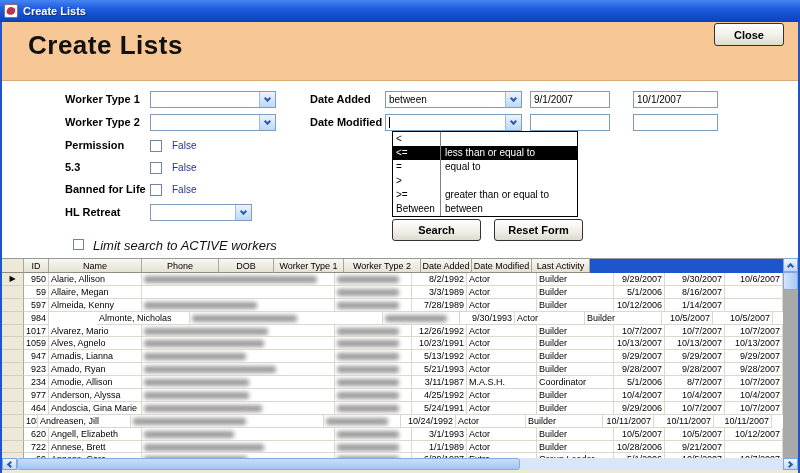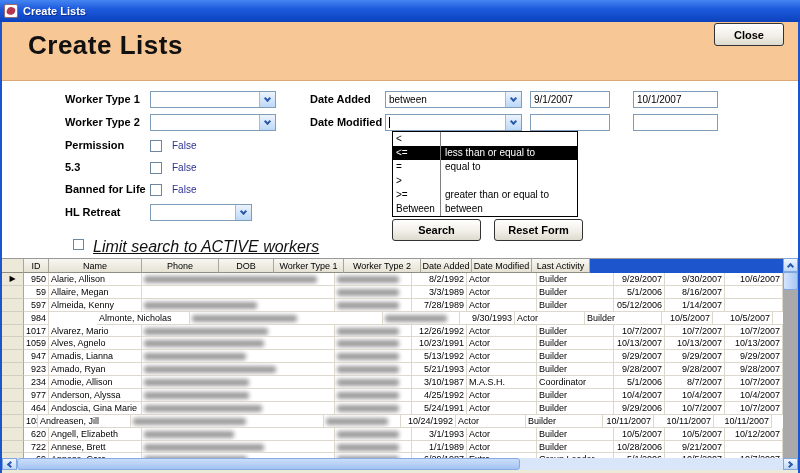--- a/index.html
+++ b/index.html
@@ -29,21 +29,21 @@
   .combo { position:absolute; height:17px; background:#fff; border:1px solid #7F9DB9; display:flex; }
   .combo-text { flex:1; font-size:10px; line-height:15px; padding-left:3px; overflow:hidden; white-space:nowrap; color:#000; }
   .combo-btn { width:16px; background:linear-gradient(#EDF4FD, #BCD8F7); border-left:1px solid #9DBCE0;
     display:flex; align-items:center; justify-content:center; }
   .chev { width:5px; height:5px; border-right:2px solid #2A5AAD; border-bottom:2px solid #2A5AAD; transform:rotate(45deg); margin-top:-2px; }
   .tinput { position:absolute; height:17px; border:1px solid #7F9DB9; background:#fff; font-size:10px; padding:0 3px;
     font-family:"Liberation Sans", sans-serif; color:#000; }
   .cb { position:absolute; width:12px; height:12px; background:#fff; border:1px solid #6E87A0; }
   .cb-label { position:absolute; font-size:10px; color:#2E3192; }
   .caret { width:1px; height:11px; background:#000; margin:2px 0 0 3px; }
-  .italic-label { position:absolute; font-size:16px; font-style:italic; color:#111;text-decoration:underline; }
+  .italic-label { position:absolute; font-size:13px; font-style:italic; color:#111; }
 
   
   .dlist { position:absolute; left:390px; top:50px; width:186px; background:#fff; border:1px solid #000; z-index:10; }
   .ditem { display:flex; height:14px; font-size:10px; color:#000; }
   .dop { width:48px; padding-left:3px; border-right:1px solid #808080; line-height:14px; }
   .ddesc { flex:1; padding-left:4px; line-height:14px; white-space:nowrap; }
   .ditem.sel-item { background:#000; color:#fff; }
   .search-btn { position:absolute; left:390px; top:138px; width:89px; height:22px; }
   .reset-btn { position:absolute; left:492px; top:138px; width:89px; height:22px; }
 
@@ -231,21 +231,21 @@
         <div class="gc al" style="width: 93px;">Almeida, Kenny</div>
         <div class="gc al" style="width: 193px;">
           <div class="blur" style="width: 60%;"></div>
         </div>
         <div class="gc al" style="width: 77px;">
           <div class="blur" style="width: 86%;"></div>
         </div>
         <div class="gc ar" style="width: 55px;">7/28/1989</div>
         <div class="gc al" style="width: 70px;">Actor</div>
         <div class="gc al" style="width: 77px;">Builder</div>
-        <div class="gc ar" style="width: 51px;">05/12/2006</div>
+        <div class="gc ar" style="width: 51px;">10/12/2006</div>
         <div class="gc ar" style="width: 60px;">1/14/2007</div>
         <div class="gc ar" style="width: 58px;"></div>
       </div>
       <div class="grow">
         <div class="sel"></div>
         <div class="gc ar" style="width: 25px;">984</div>
         <div class="gc al" style="width: 93px; margin-left: 48px;">Almonte, Nicholas</div>
         <div class="gc al" style="width: 193px;">
           <div class="blur" style="width: 56%;"></div>
         </div>
@@ -330,21 +330,21 @@
       <div class="grow">
         <div class="sel"></div>
         <div class="gc ar" style="width: 25px;">234</div>
         <div class="gc al" style="width: 93px;">Amodie, Allison</div>
         <div class="gc al" style="width: 193px;">
           <div class="blur" style="width: 56%;"></div>
         </div>
         <div class="gc al" style="width: 77px;">
           <div class="blur" style="width: 86%;"></div>
         </div>
-        <div class="gc ar" style="width: 55px;">3/10/1987</div>
+        <div class="gc ar" style="width: 55px;">3/11/1987</div>
         <div class="gc al" style="width: 70px;">M.A.S.H.</div>
         <div class="gc al" style="width: 77px;">Coordinator</div>
         <div class="gc ar" style="width: 51px;">5/1/2006</div>
         <div class="gc ar" style="width: 60px;">8/7/2007</div>
         <div class="gc ar" style="width: 58px;">10/7/2007</div>
       </div>
       <div class="grow">
         <div class="sel"></div>
         <div class="gc ar" style="width: 25px;">977</div>
         <div class="gc al" style="width: 93px;">Anderson, Alyssa</div>

